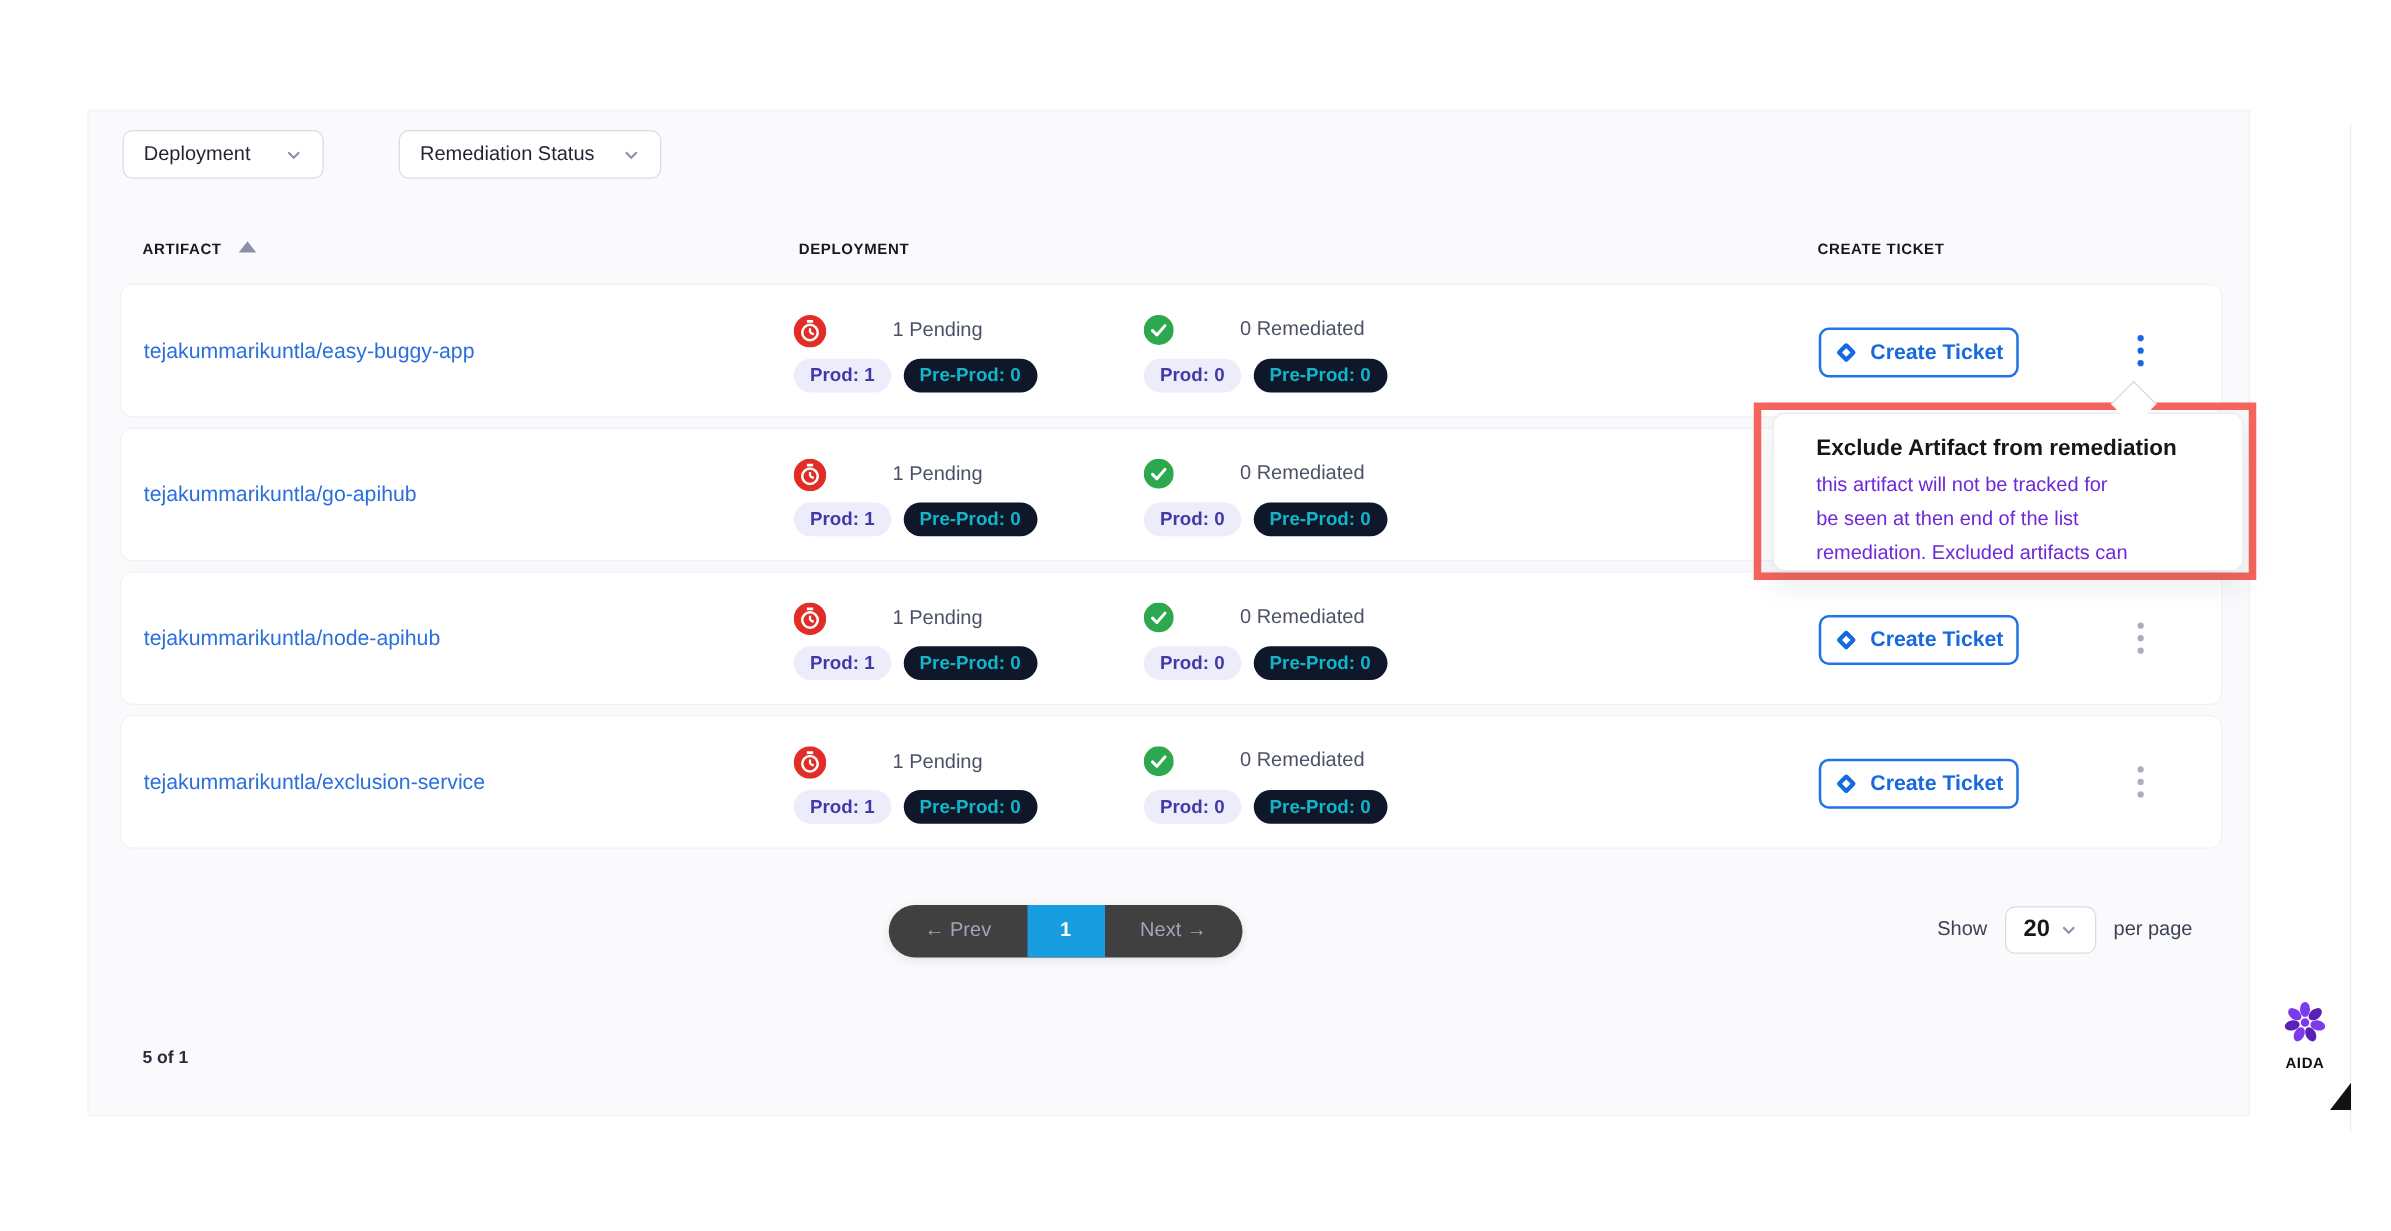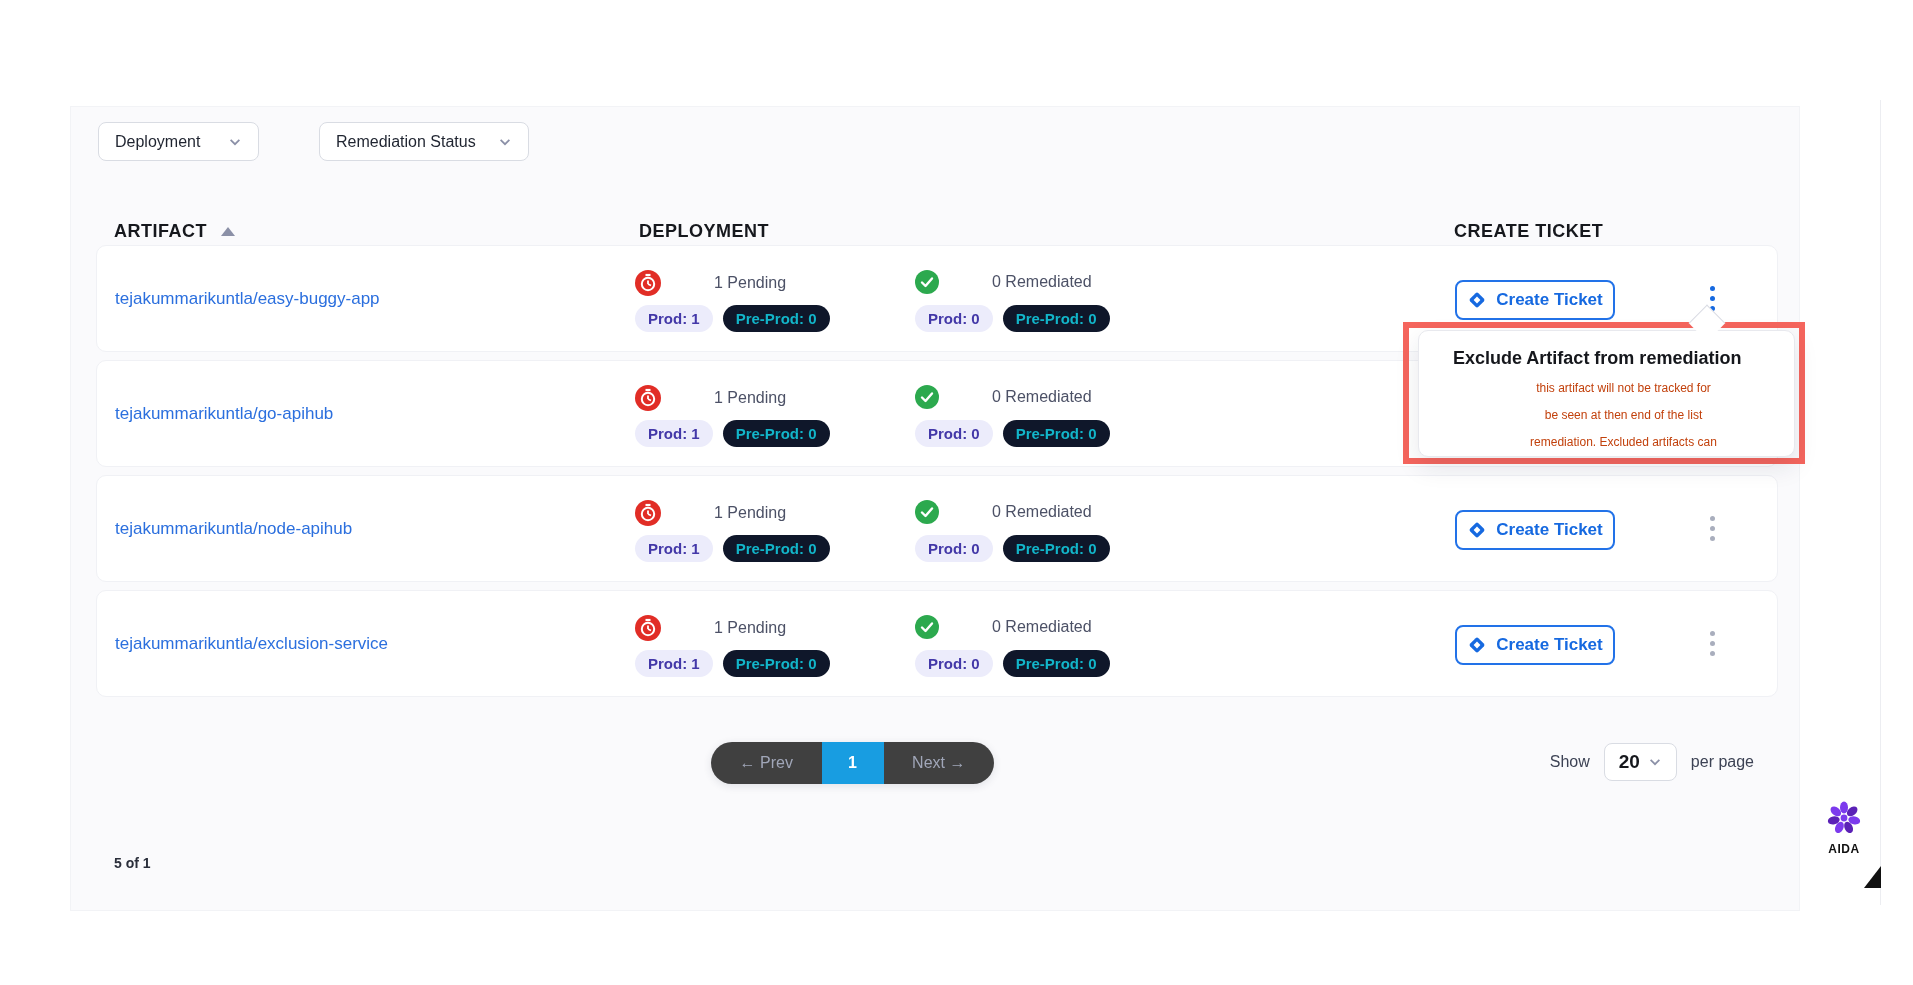--- a/index.html
+++ b/index.html
@@ -1,37 +1,37 @@
 <!DOCTYPE html>
 <html><head>
 <meta charset="utf-8">
 <style>
   * { margin:0; padding:0; box-sizing:border-box; }
   html,body { background:#ffffff; font-family:"Liberation Sans","DejaVu Sans",sans-serif; }
   .page { position:relative; width:1913px; height:985px; background:#ffffff; overflow:hidden; }
 
   
-  .panel { position:absolute; left:70px; top:106px; width:1730px; height:805px;
+  .panel { position:absolute; left:70px; top:88px; width:1730px; height:805px;
            background:#FAFAFC; border:1px solid #F2F3F6; }
 
   
   .scrollbar-lane { position:absolute; left:1880px; top:100px; width:1px; height:805px; background:#ECEDF1; }
 
   
   .filters { position:absolute; left:27px; top:15px; display:flex; gap:60px; }
   .filter-btn { height:39px; background:#fff; border:1px solid #D9DCE3; border-radius:8px;
                 display:inline-flex; align-items:center; justify-content:space-between;
                 padding:0 16px; font-size:16px; color:#1F2430; cursor:pointer; }
   .filter-btn.w1 { width:161px; }
   .filter-btn.w2 { width:210px; }
   .chev { width:14px; height:14px; stroke:#8B90A7; stroke-width:2; fill:none; }
 
   
   .thead { position:absolute; left:0; top:95px; width:100%; height:30px; }
-  .th { position:absolute; font-size:18px; font-weight:bold; letter-spacing:.5px; color:#16181D; line-height:30px;margin-top:14px; }
+  .th { position:absolute; font-size:12px; font-weight:bold; letter-spacing:.5px; color:#16181D; line-height:30px; }
   .th-artifact { left:43px; }
   .th-deployment { left:568px; }
   .th-create { left:1383px; }
   .sort-asc { display:inline-block; width:0; height:0; margin-left:14px;
               border-left:7px solid transparent; border-right:7px solid transparent;
               border-bottom:9px solid #8B90A7; vertical-align:1px; }
 
   
   .rows { position:absolute; left:25px; top:138px; width:1682px; }
   .row { position:relative; width:1682px; height:107px; background:#fff; border:1px solid #F0F1F5;
@@ -77,21 +77,21 @@
 
   
   .annotation-rect { position:absolute; left:1403px; top:322px; width:402px; height:142px;
            border:6px solid #F5655D; z-index:30; pointer-events:none; }
   .tooltip { position:absolute; left:1418px; top:330px; width:377px; height:127px; background:#fff;
            border:1px solid #E8E9EE; border-radius:10px; box-shadow:0 10px 25px rgba(30,40,60,.10);
            padding:17px 0 0 34px; z-index:31; }
   .tooltip-caret { position:absolute; left:1694px; top:310px; width:26px; height:26px; background:#fff;
            border-left:1px solid #D9DBE3; border-top:1px solid #D9DBE3; transform:rotate(45deg); z-index:32; }
   .tooltip-title { font-size:18px; font-weight:bold; color:#15171C; margin-bottom:6px; }
-  .tooltip-body { font-size:12px; color:#c2410c; line-height:27px;text-align:center; }
+  .tooltip-body { font-size:16px; color:#6d28d9; line-height:27px; }
 
   
   .brand { position:absolute; left:1822px; top:800px; width:44px; text-align:center; }
   .brand-name { font-size:12px; font-weight:bold; color:#111; letter-spacing:.5px; margin-top:2px; }
   .cursor { position:absolute; left:1864px; top:866px; width:17px; height:22px; background:#111;
             clip-path:polygon(100% 0, 100% 100%, 0 100%); }
 </style>
 </head>
 <body>
 

